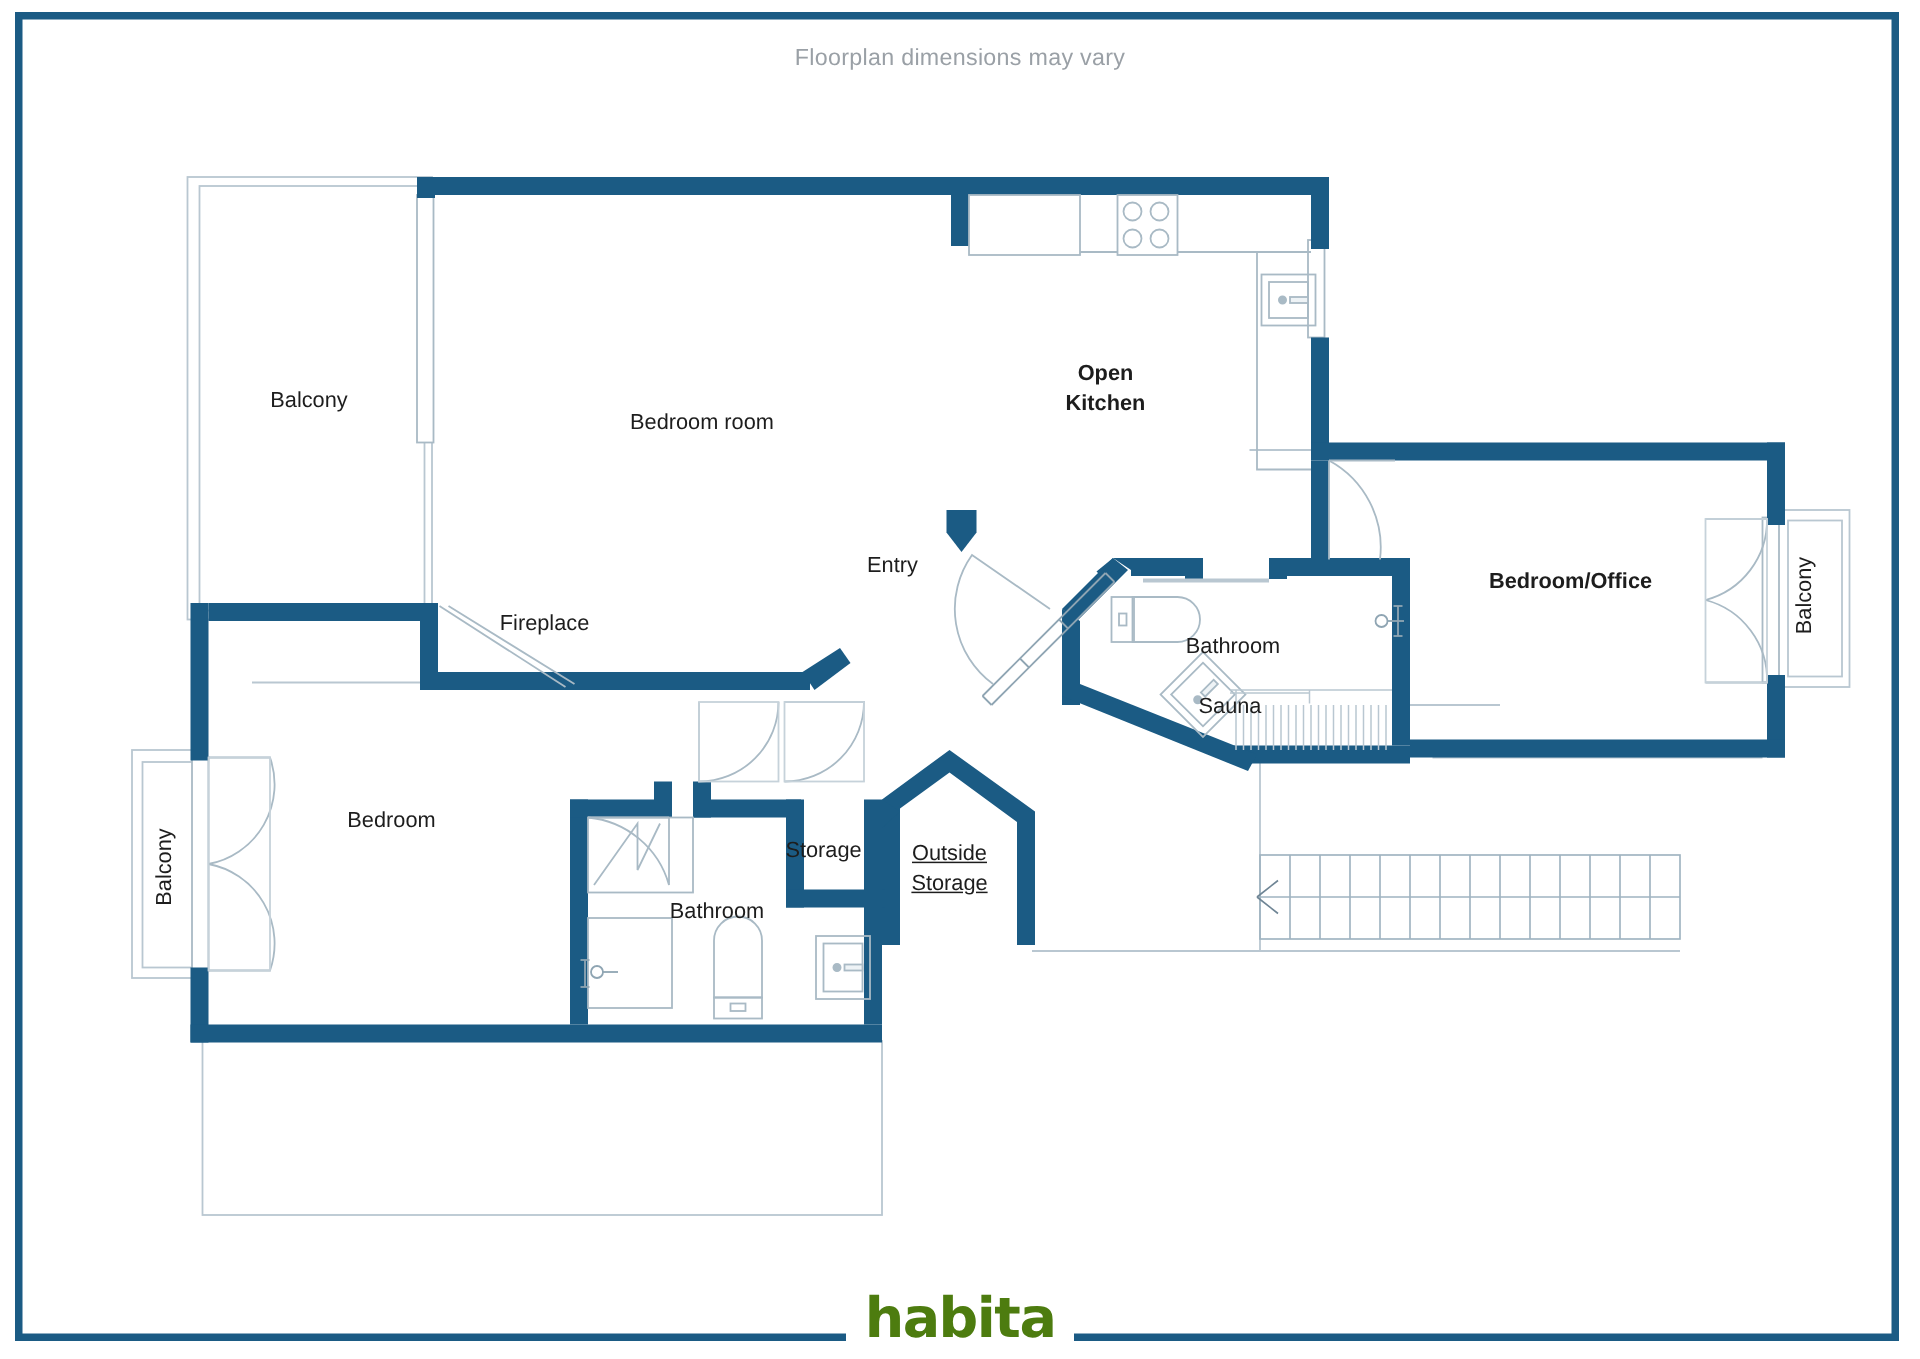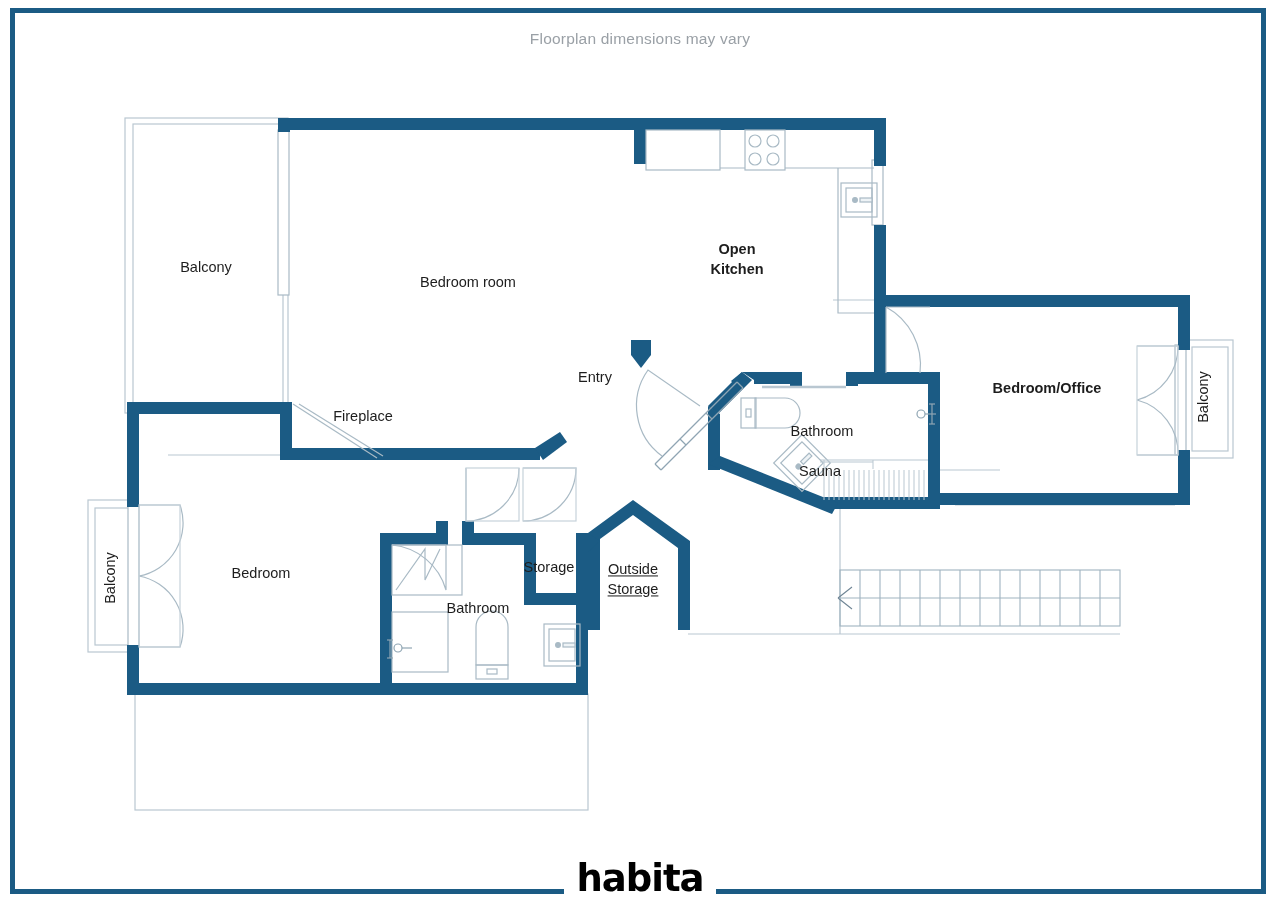--- a/index.html
+++ b/index.html
@@ -64,21 +64,21 @@
   }
   #brand {
     position: absolute;
     left: 0;
     bottom: 6px;
     width: 1280px;
     text-align: center;
     font-family: "DejaVu Sans", sans-serif;
     font-weight: bold;
     font-size: 37px;
-    color: #000000;
+    color: #4d7c0f;
     letter-spacing: -1px;
     background: transparent;
   }
   #brand span {
     background: #ffffff;
     padding: 0 12px;
   }
 </style>
 </head>
 <body>
@@ -318,21 +318,21 @@
   <div class="lbl" style="left:468px; top:283px;">Bedroom room</div>
   <div class="lbl" style="left:737px; top:260px;font-weight:bold;">Open
 Kitchen</div>
   <div class="lbl" style="left:1047px; top:389px;font-weight:bold;">Bedroom/Office</div>
   <div class="lbl vert" style="left:1204px; top:397px;">Balcony</div>
   <div class="lbl" style="left:595px; top:378px;">Entry</div>
   <div class="lbl" style="left:343px; top:417px;margin-left:20px;">Fireplace</div>
   <div class="lbl" style="left:822px; top:432px;">Bathroom</div>
   <div class="lbl" style="left:820px; top:472px;">Sauna</div>
   <div class="lbl vert" style="left:111px; top:578px;">Balcony</div>
-  <div class="lbl" style="left:261px; top:574px;">Bedroom</div>
+  <div class="lbl" style="left:261px; top:548px;">Bedroom</div>
   <div class="lbl" style="left:549px; top:568px;">Storage</div>
   <div class="lbl" style="left:633px; top:580px;text-decoration:underline;">Outside
 Storage</div>
   <div class="lbl" style="left:478px; top:609px;">Bathroom</div>
 
   <div id="brand"><span>habita</span></div>
 
 </div>
 
 </body></html>

